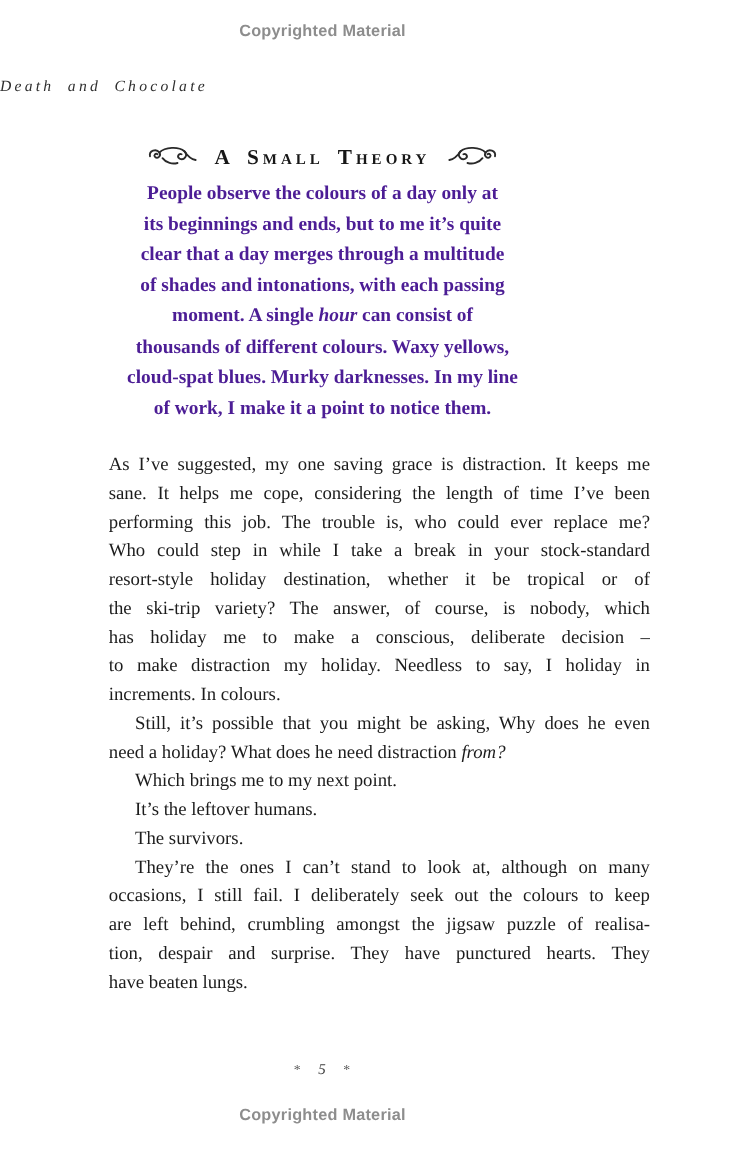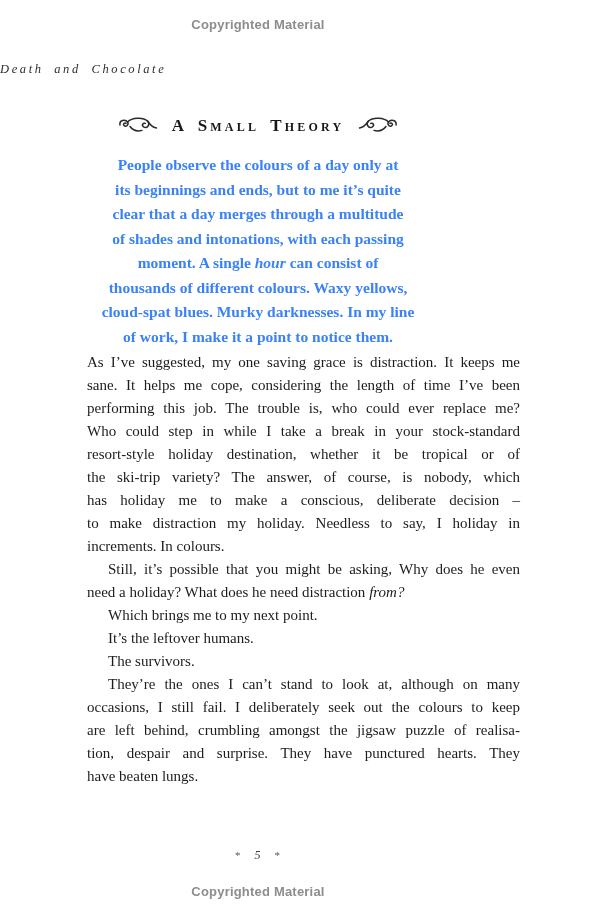--- a/index.html
+++ b/index.html
@@ -50,32 +50,32 @@
     font-weight: 600;
     letter-spacing: 3.2px;
     word-spacing: 4px;
     color: #171717;
   }
   .flourish { display: inline-block; width: 42px; height: 20px; }
   .flourish svg { display: block; }
 
   
   .epigraph {
-    top: 153px;
+    top: 143px;
     text-align: center;
     font-weight: bold;
     font-size: 15.5px;
-    color: #3b82f6;
+    color: #4c1d95;
   }
   .epigraph .line { line-height: 24.5px; }
 
   
   .bodytext {
     position: absolute;
-    top: 351px;
+    top: 361px;
     left: 87px;
     width: 433px;
     font-size: 15px;
     color: #1c1c1c;
   }
   .para { margin: 0; }
   .para.indent .line:first-child { text-indent: 21px; }
   .bodytext .line { line-height: 23px; }
   .bodytext .line.jl { text-align: justify; text-align-last: justify; }
   em { font-style: italic; }

